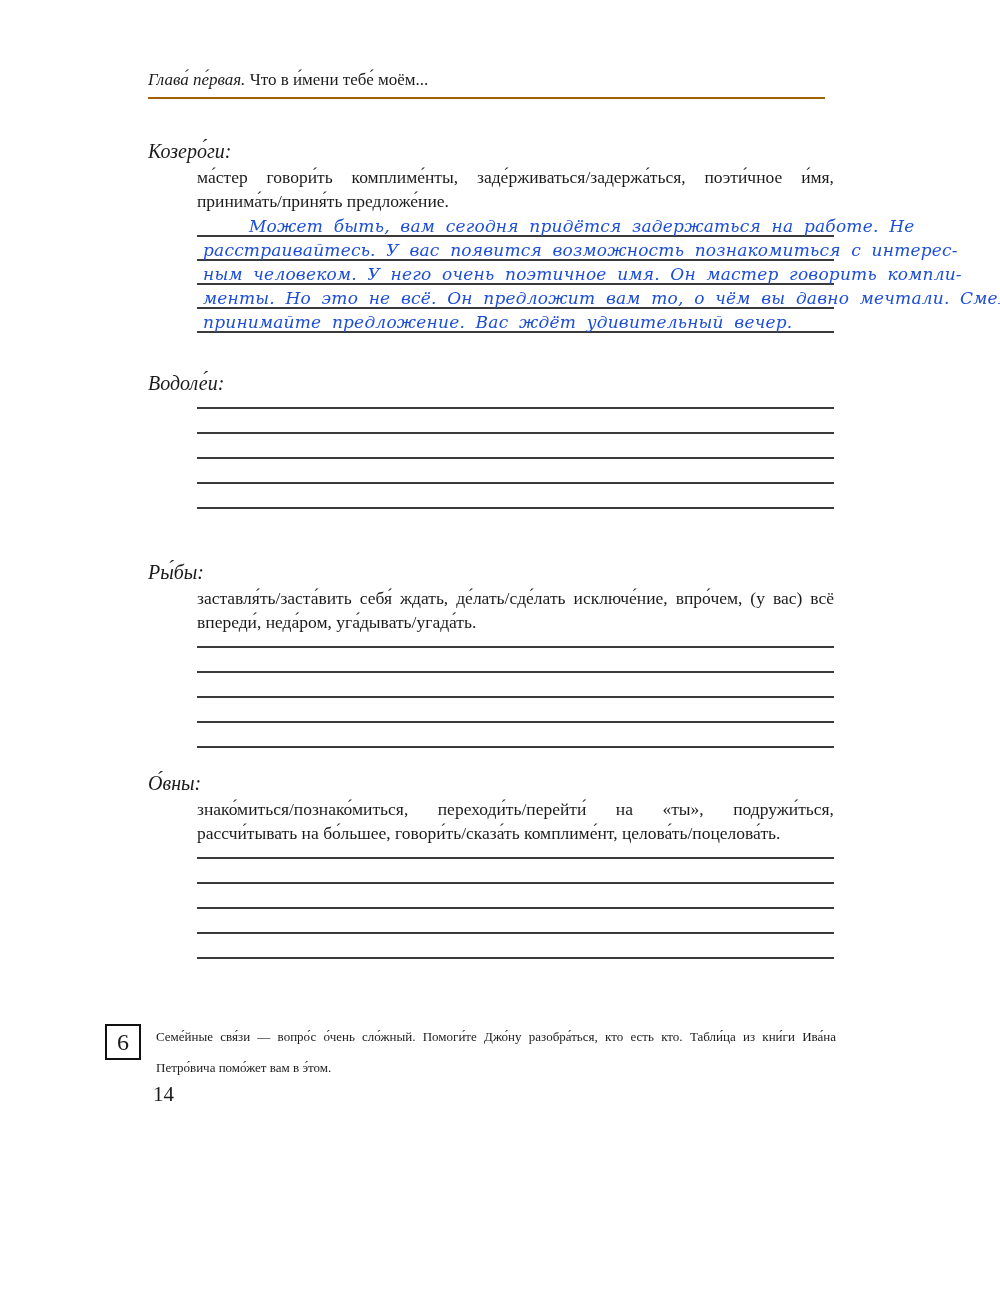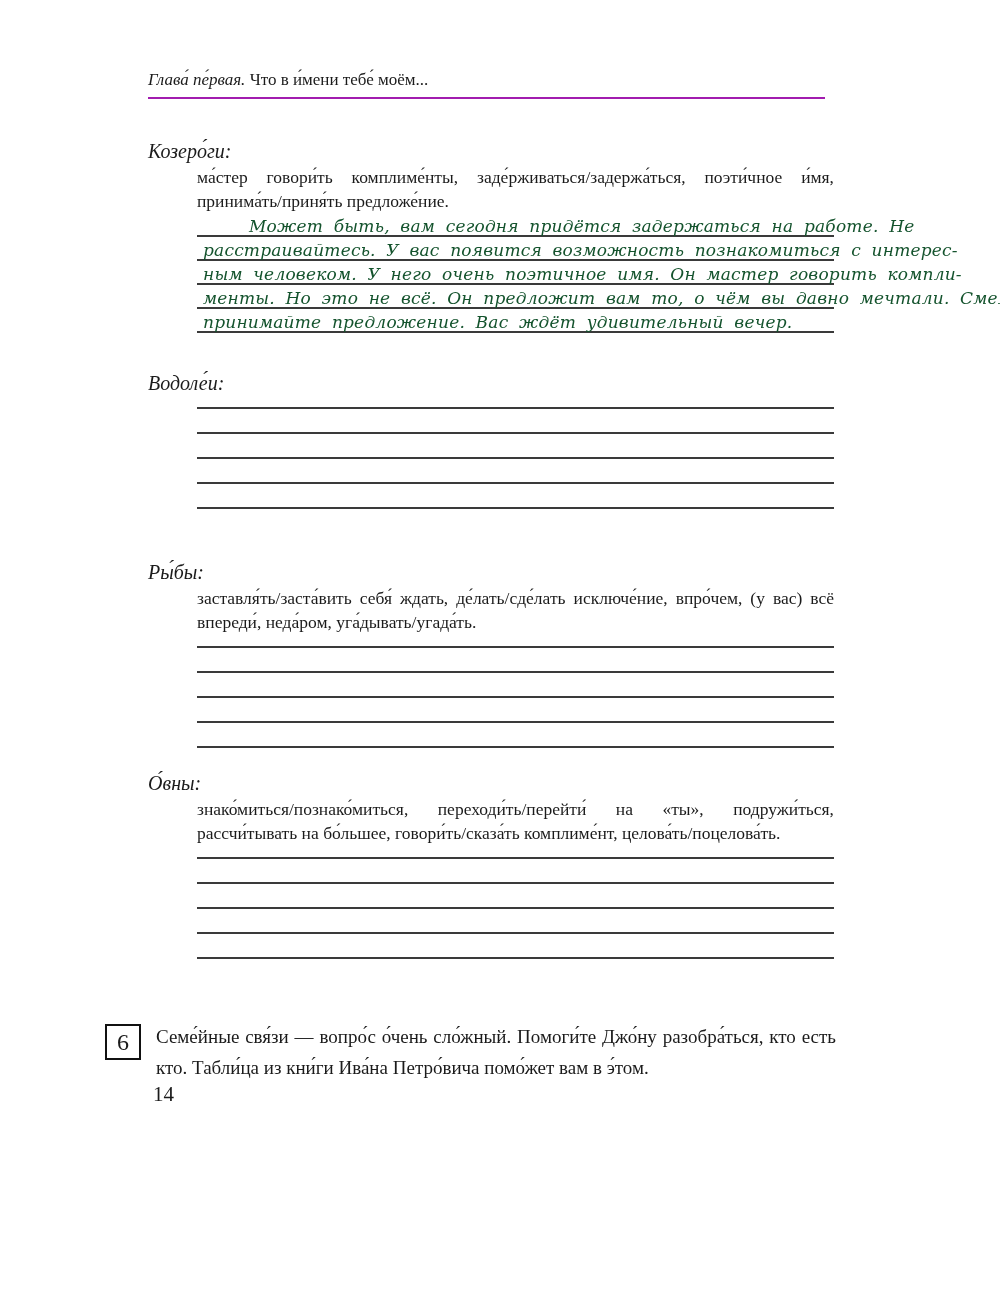--- a/index.html
+++ b/index.html
@@ -16,21 +16,21 @@
     position: absolute;
     left: 148px;
     top: 70px;
     width: 688px;
   }
   
   .running-head {
     font-size: 17px;
     line-height: 20px;
     padding-bottom: 7px;
-    border-bottom: 2px solid #a21caf;
+    border-bottom: 2px solid #a16207;
     width: 677px;
   }
   .running-head .chapter { font-style: italic; }
   
   .section-title {
     margin: 0;
     font-style: italic;
     font-weight: normal;
     font-size: 20px;
     line-height: 24px;
@@ -57,21 +57,21 @@
   .hw-text {
     position: absolute;
     left: 6px;
     bottom: -1px;
     white-space: nowrap;
     font-family: "DejaVu Serif", serif;
     font-style: italic;
     font-size: 17px;
     letter-spacing: 0.2px;
     word-spacing: 5px;
-    color: #14532d;
+    color: #1d4ed8;
   }
   .hw-line.first .hw-text { left: 52px; }
   
   .blank-block { margin: 12px 0 0 49px; width: 637px; }
   .blank-line {
     height: 25px;
     box-sizing: border-box;
     border-top: 2px solid #3a3a3a;
   }
   
@@ -89,21 +89,21 @@
     box-sizing: border-box;
     border: 2px solid #111111;
     display: flex;
     align-items: center;
     justify-content: center;
     font-size: 24px;
   }
   .ex-text {
     margin-left: 15px;
     width: 684px;
-    font-size: 19px;
+    font-size: 13px;
     line-height: 31px;
     text-align: justify;
   }
   
   .page-number {
     margin-left: 5px;
     font-size: 21px;
     line-height: 22px;
   }
 </style>

